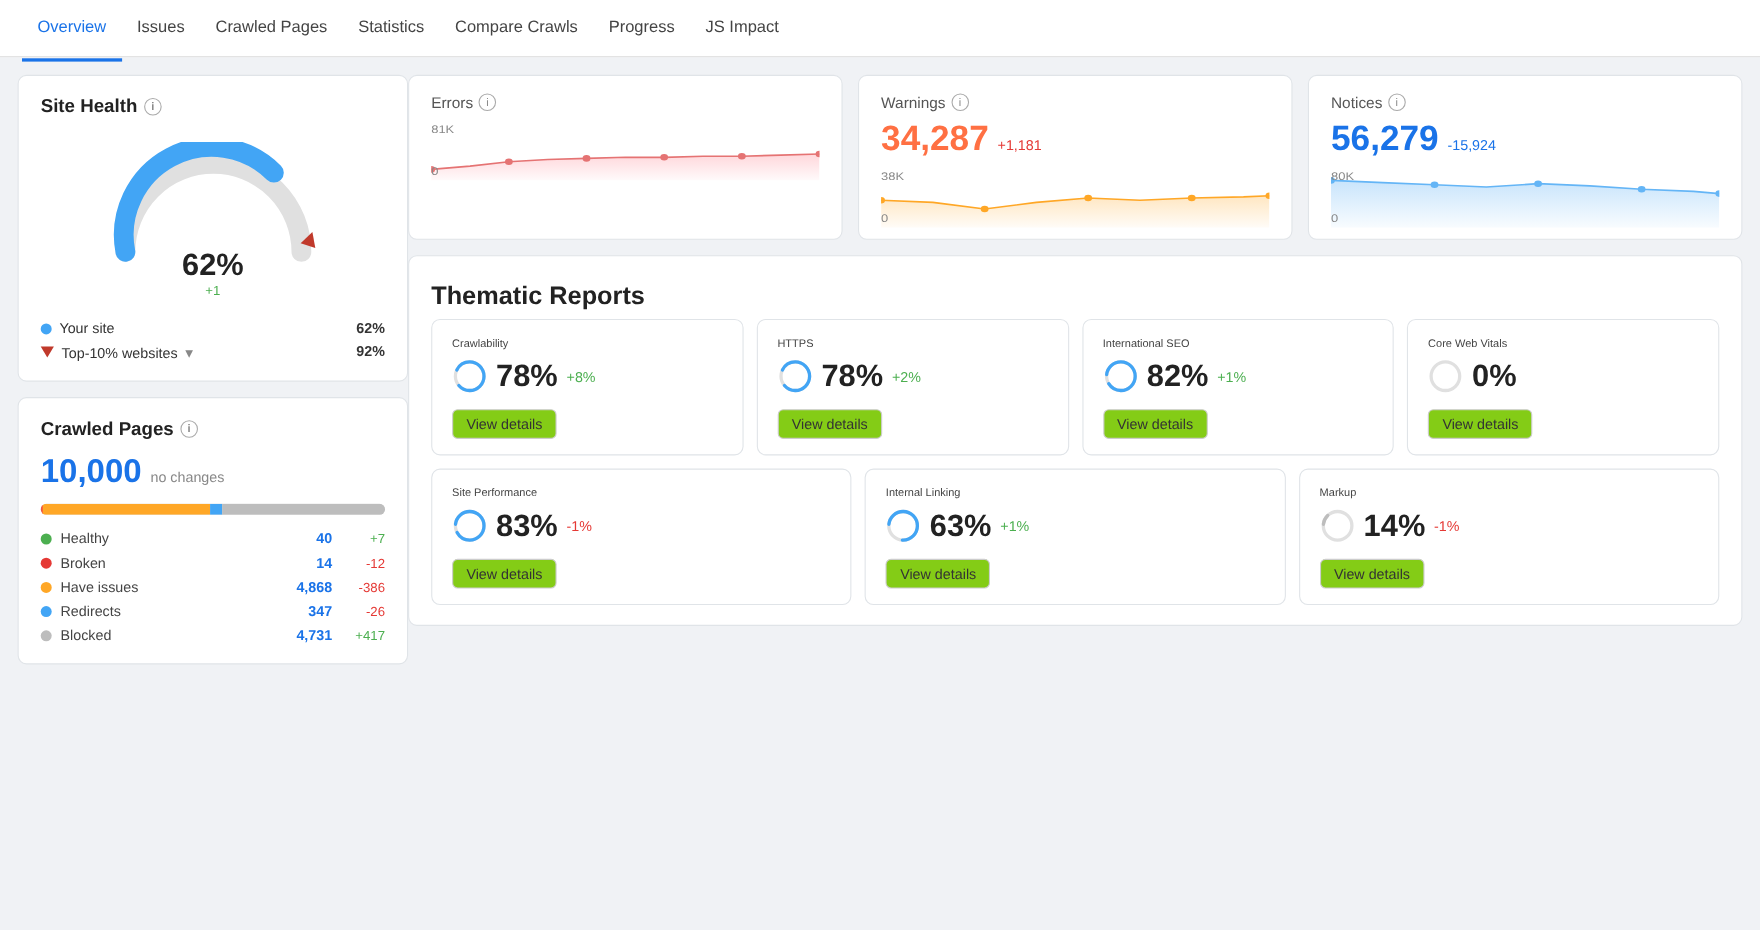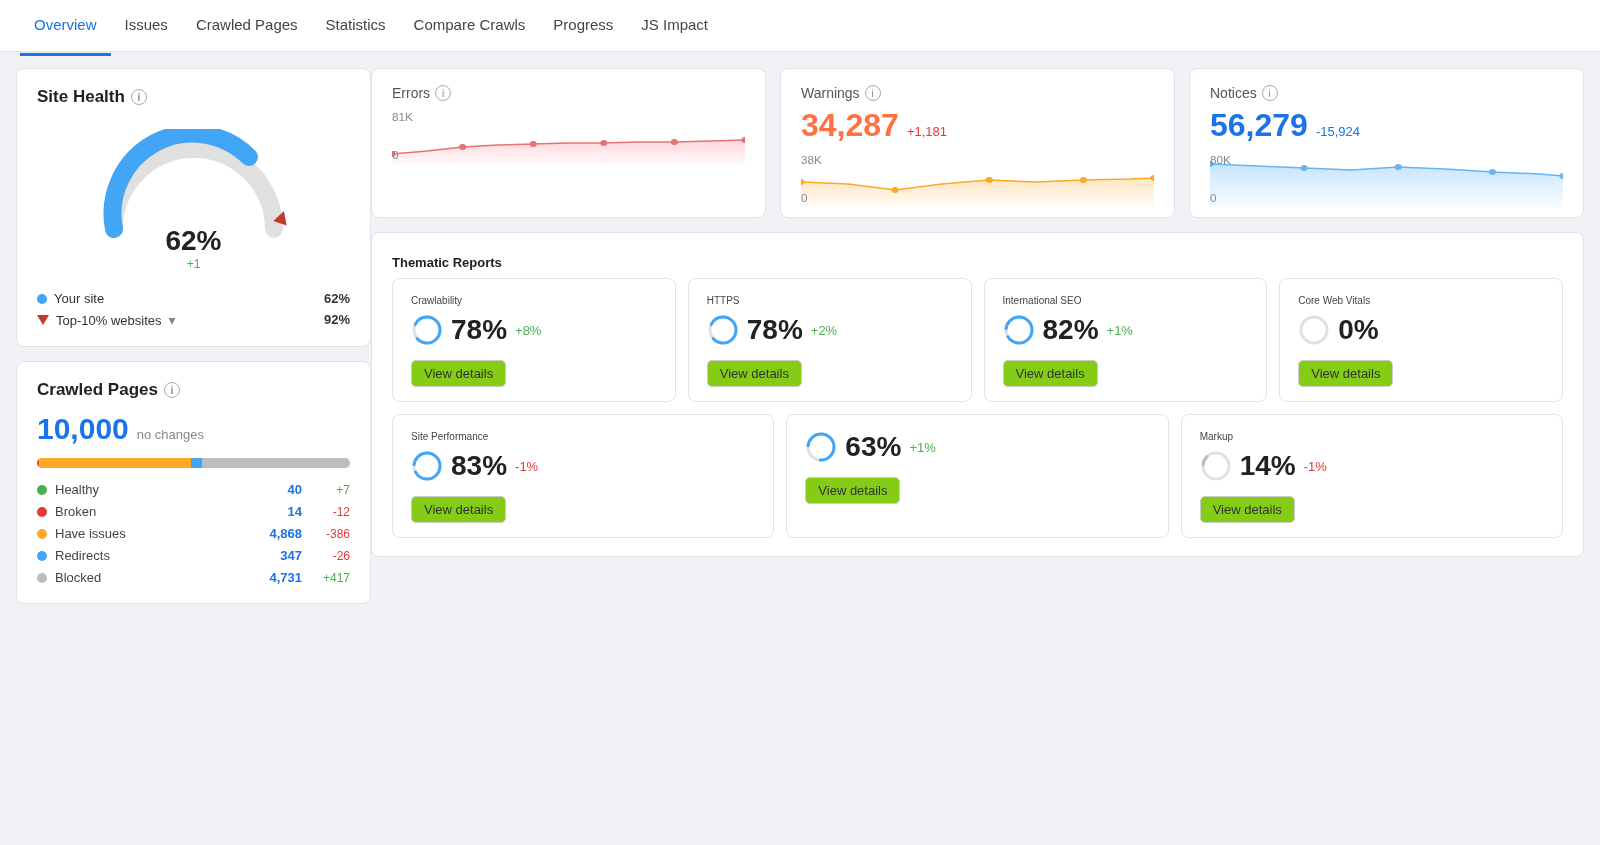--- a/index.html
+++ b/index.html
@@ -66,21 +66,21 @@
     .metric-value.orange { color: #ff7043; }
     .metric-value.blue { color: #1a73e8; }
     .metric-delta { font-size: 13px; margin-left: 8px; }
     .metric-delta.pos { color: #e53935; }
     .metric-delta.neg-blue { color: #1a73e8; }
 
     
     .mini-chart { margin-top: 8px; height: 55px; }
 
     
-    .section-title { font-size: 13px; font-weight: 700; color: #222; padding: 4px 0 8px; }
+    .section-title { font-size: 23px; font-weight: 700; color: #222; padding: 4px 0 8px; }
     .reports-grid { display: grid; grid-template-columns: repeat(4, 1fr); gap: 12px; }
     .reports-grid-bottom { display: grid; grid-template-columns: repeat(3, 1fr); gap: 12px; }
     .report-card { background: #fff; border-radius: 8px; border: 1px solid #e0e4e8; padding: 16px 18px 14px; }
     .report-name { font-size: 10px; color: #444; margin-bottom: 8px; }
     .report-score-row { display: flex; align-items: center; gap: 8px; margin-bottom: 14px; }
     .report-score { font-size: 28px; font-weight: 700; color: #222; }
     .report-delta { font-size: 13px; }
     .report-delta.pos { color: #4caf50; }
     .report-delta.neg { color: #e53935; }
     .view-details-btn { border: 1px solid #ccc; background: #84cc16; border-radius: 5px; padding: 5px 12px; font-size: 13px; cursor: pointer; color: #333; }
@@ -354,20 +354,21 @@
               <circle cx="16" cy="16" r="13" fill="none" stroke="#e0e0e0" stroke-width="3"></circle>
               <circle cx="16" cy="16" r="13" fill="none" stroke="#42a5f5" stroke-width="3" stroke-dasharray="54.2 7.8" stroke-dashoffset="20" stroke-linecap="round"></circle>
             </svg>
             <span class="report-score">83%</span>
             <span class="report-delta neg">-1%</span>
           </div>
           <button class="view-details-btn">View details</button>
         </div>
 
         <div class="report-card">
+          <div class="report-name">Internal Linking</div>
           <div class="report-score-row">
             <svg class="circ-icon" viewBox="0 0 32 32">
               <circle cx="16" cy="16" r="13" fill="none" stroke="#e0e0e0" stroke-width="3"></circle>
               <circle cx="16" cy="16" r="13" fill="none" stroke="#42a5f5" stroke-width="3" stroke-dasharray="41 21" stroke-dashoffset="20" stroke-linecap="round"></circle>
             </svg>
             <span class="report-score">63%</span>
             <span class="report-delta pos">+1%</span>
           </div>
           <button class="view-details-btn">View details</button>
         </div>

